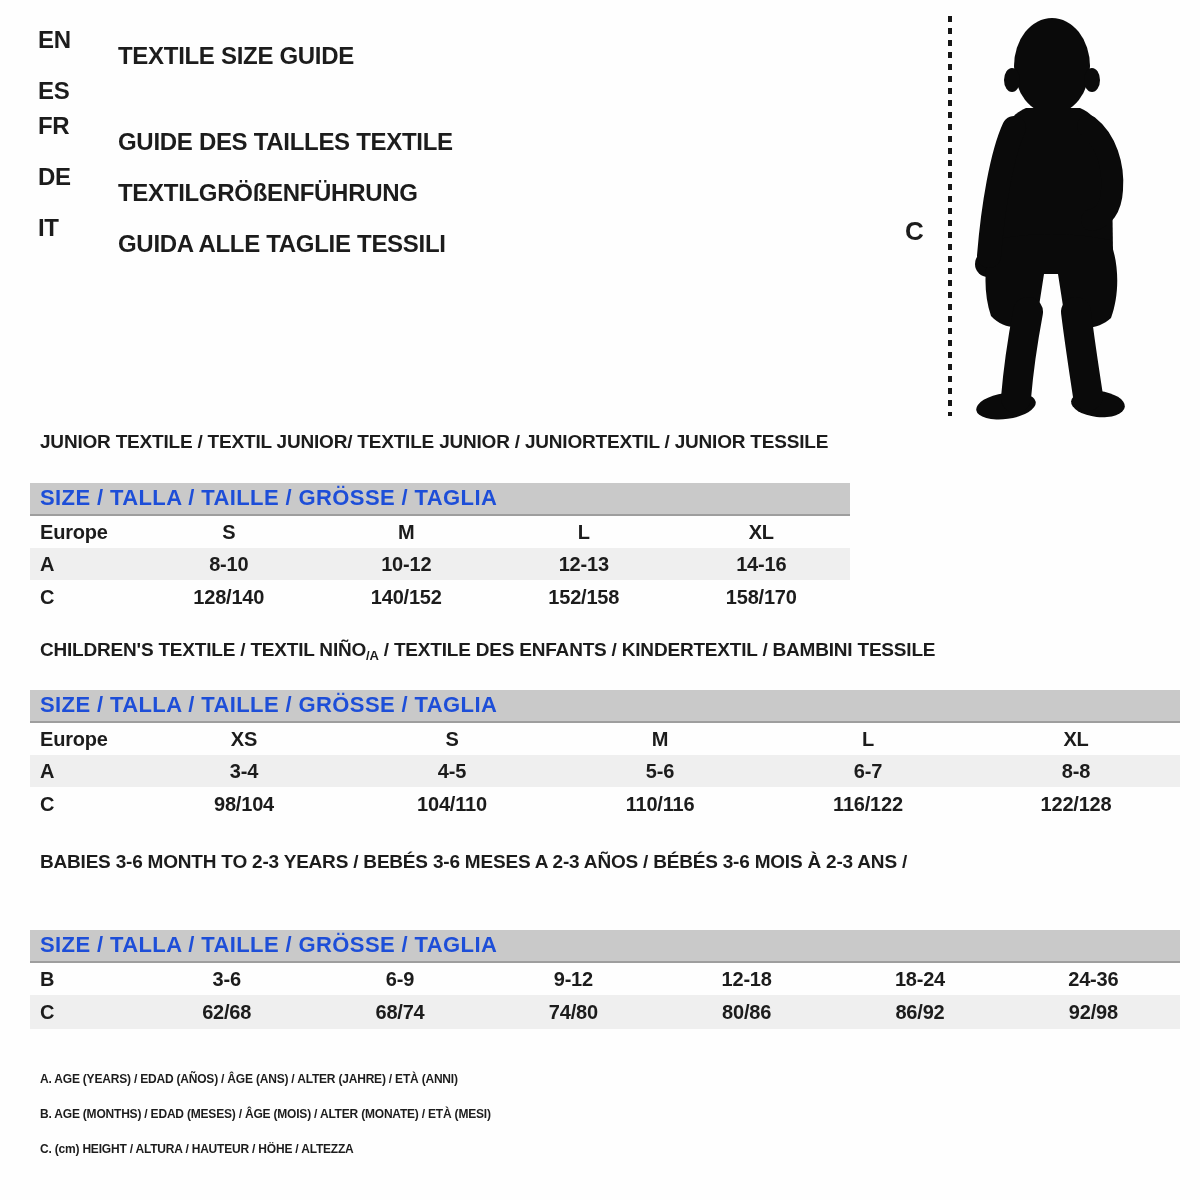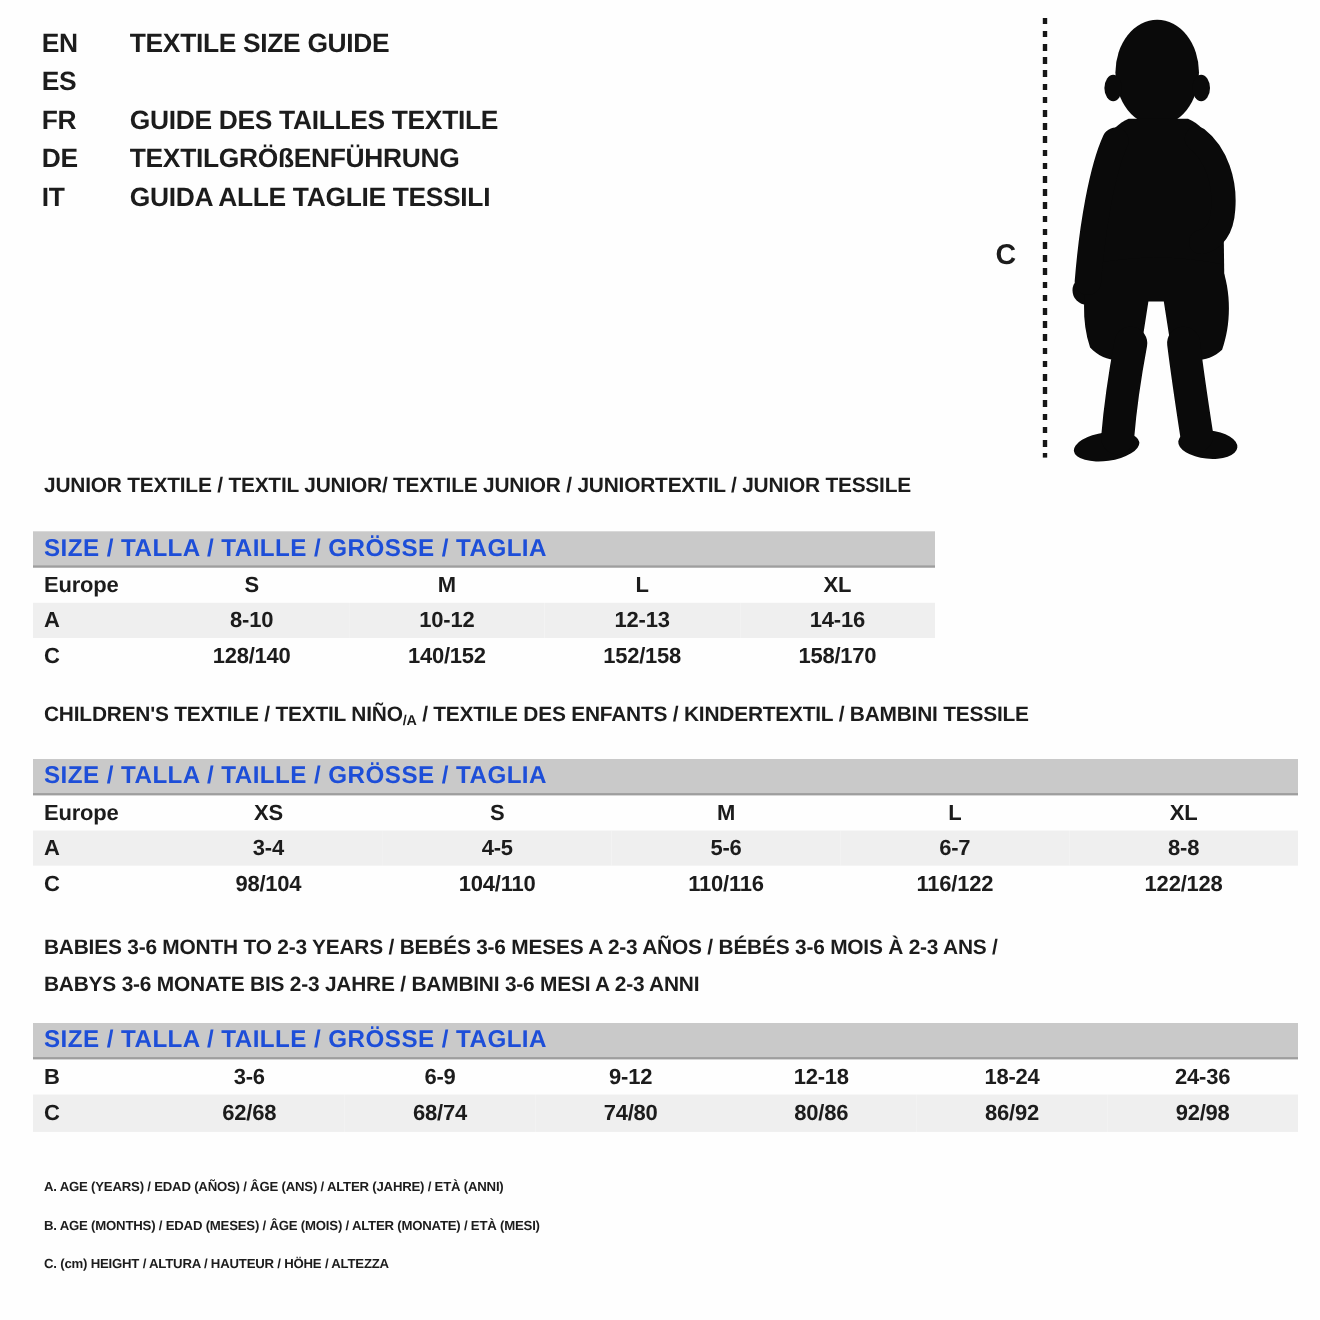--- a/index.html
+++ b/index.html
@@ -9,21 +9,21 @@
     font-family:"Liberation Sans","DejaVu Sans",sans-serif;
     font-weight:bold;
     color:#1c1c1c;
     -webkit-font-smoothing:antialiased;
   }
 
   
   .lang-block { position:absolute; left:38px; top:22px; }
   .lang-row { display:flex; line-height:35px; font-size:24px; letter-spacing:-0.3px; }
   .lang-code { width:80px; }
-  .lang-label { white-space:nowrap; }
+  .lang-label { white-space:nowrap;margin-top:16px; }
 
   
   .height-line {
     position:absolute; left:948px; top:16px; width:4px; height:400px;
     background:repeating-linear-gradient(to bottom,#161616 0 6px,transparent 6px 12px);
   }
   .height-label { position:absolute; left:905px; top:216px; font-size:26px; }
   .baby-wrap { position:absolute; left:962px; top:14px; width:178px; height:406px; }
   .baby-wrap svg { width:100%; height:100%; display:block; }
 
@@ -157,21 +157,20 @@
       <div class="td">104/110</div>
       <div class="td">110/116</div>
       <div class="td">116/122</div>
       <div class="td">122/128</div>
     </div>
   </div>
 </div>
 
 <div class="section-title babies-title" style="top:845px">
   <div>BABIES 3-6 MONTH TO 2-3 YEARS / BEBÉS 3-6 MESES A 2-3 AÑOS / BÉBÉS 3-6 MOIS À 2-3 ANS /</div>
-  <div>BABYS 3-6 MONATE BIS 2-3 JAHRE / BAMBINI 3-6 MESI A 2-3 ANNI</div>
 </div>
 <div class="tablewrap" style="top:930px; width:1150px">
   <div class="size-bar">SIZE / TALLA / TAILLE / GRÖSSE / TAGLIA</div>
   <div class="tbl">
     <div class="tr">
       <div class="td lab">B</div>
       <div class="td">3-6</div>
       <div class="td">6-9</div>
       <div class="td">9-12</div>
       <div class="td">12-18</div>

